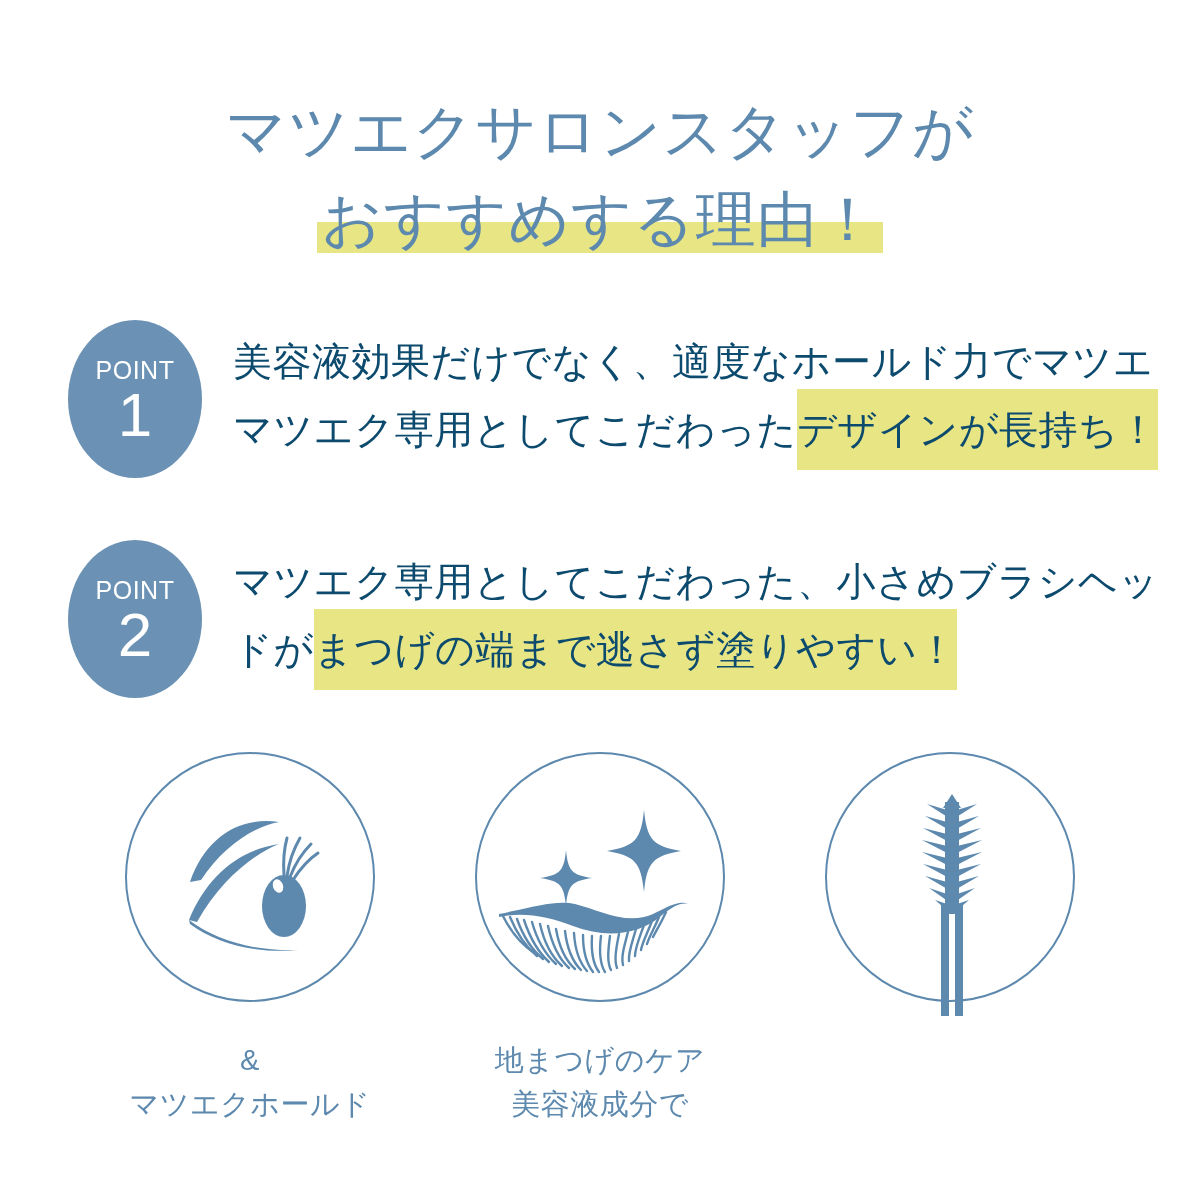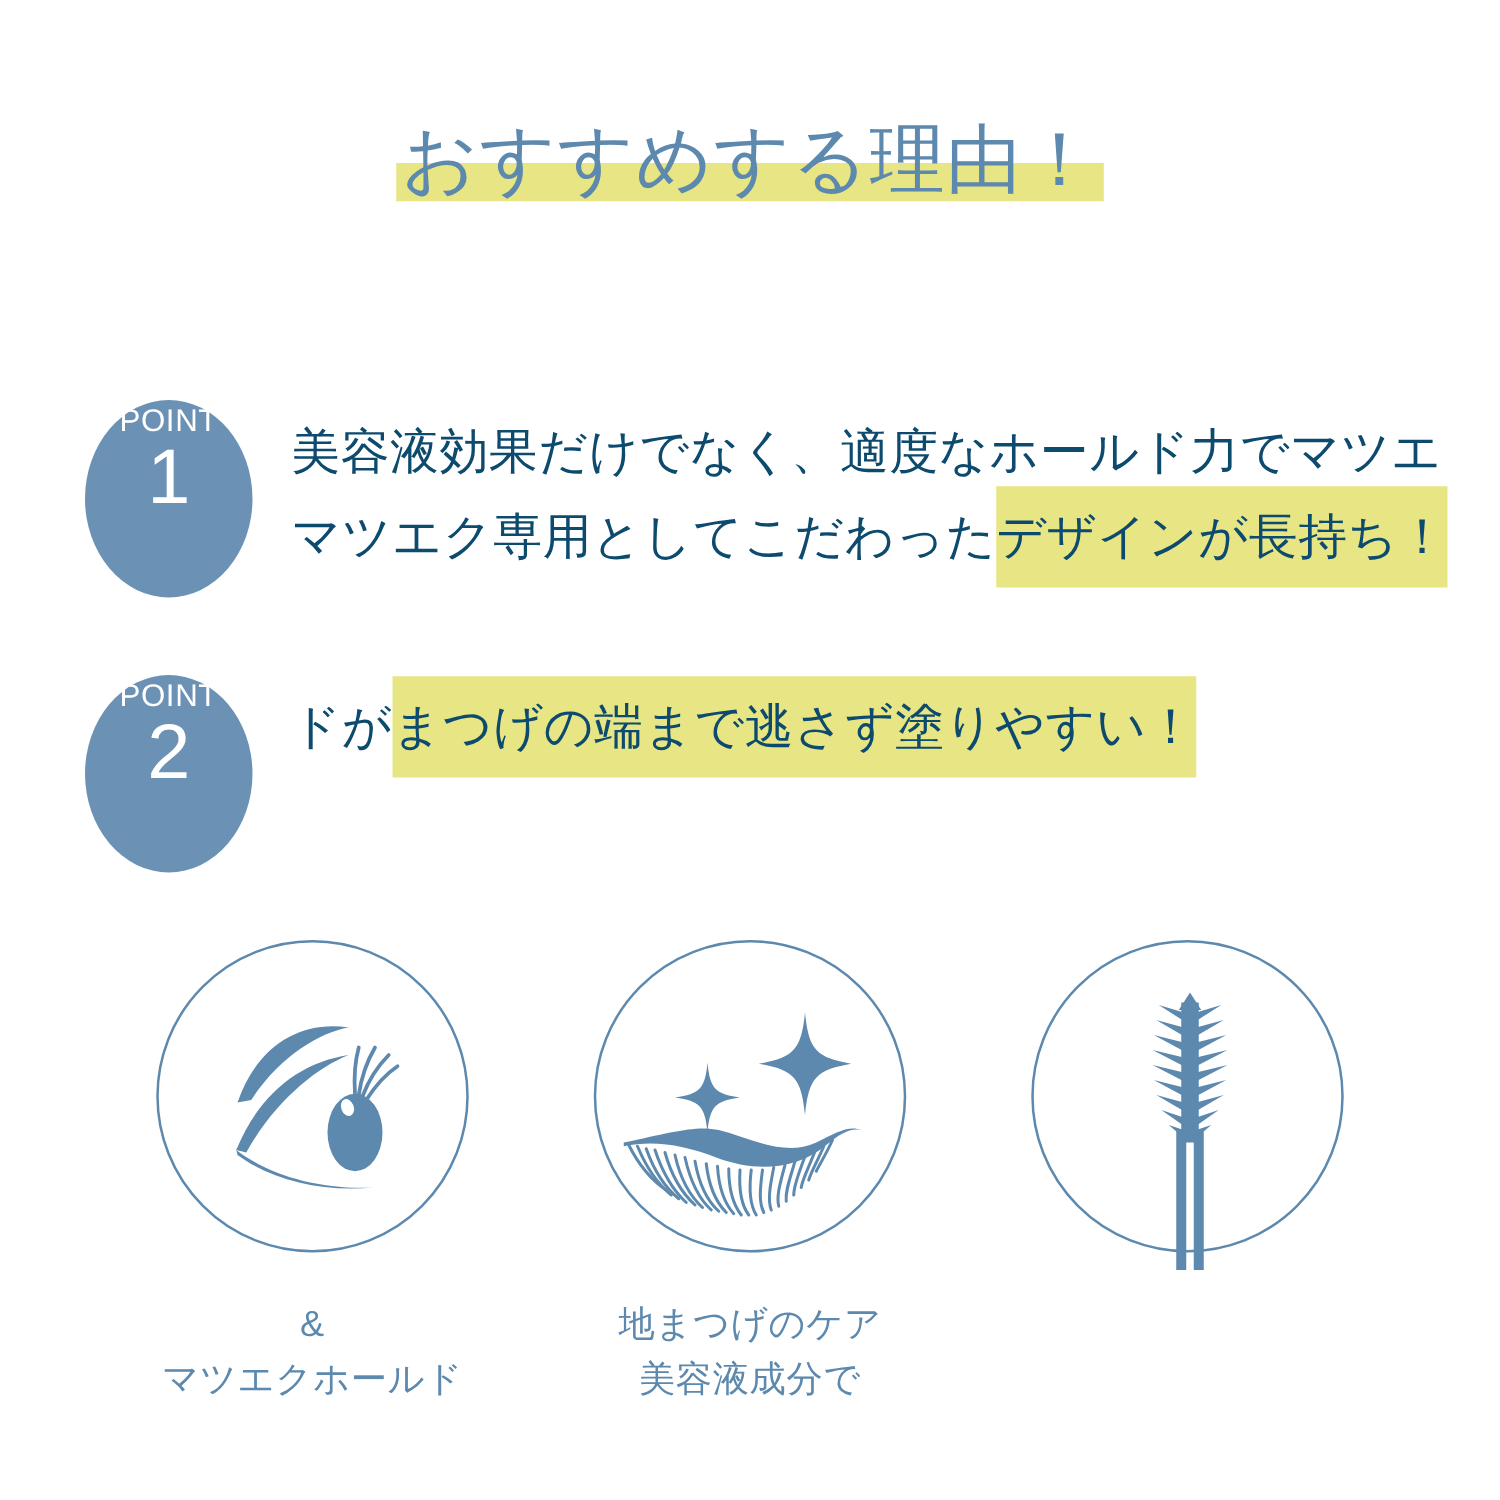--- a/index.html
+++ b/index.html
@@ -56,20 +56,21 @@
     left: 68px;
     top: 0;
     width: 134px;
     height: 158px;
     border-radius: 50%;
     background: #6b92b4;
     color: #ffffff;
     display: flex;
     flex-direction: column;
     align-items: center;
+    justify-content: center;
     box-sizing: border-box;
     padding-top: 4px;
   }
   .point-badge .badge-word {
     font-size: 25px;
     letter-spacing: 0.5px;
     line-height: 26px;
     font-weight: 400;
   }
   .point-badge .badge-num {
@@ -142,40 +143,42 @@
     line-height: 44px;
     letter-spacing: 0.5px;
     white-space: nowrap;
   }
   .feature-caption span { display: block; }
 </style>
 </head>
 <body>
 
 <div class="title-block">
+  <span class="title-line">マツエクサロンスタッフが</span>
   <span class="title-line title-line-2"><span class="hl-title">おすすめする理由！</span></span>
 </div>
 
 <div class="point-row" id="point-row-1">
   <div class="point-badge">
     <span class="badge-word">POINT</span>
     <span class="badge-num">1</span>
   </div>
   <div class="point-text">
     <span class="tline">美容液効果だけでなく、適度なホールド力でマツエ</span>
     <span class="tline"><span>マツエク専用としてこだわった</span><span class="hl-body">デザインが長持ち！</span></span>
   </div>
 </div>
 
 <div class="point-row" id="point-row-2">
   <div class="point-badge">
     <span class="badge-word">POINT</span>
     <span class="badge-num">2</span>
   </div>
   <div class="point-text">
+    <span class="tline">マツエク専用としてこだわった、小さめブラシヘッ</span>
     <span class="tline"><span>ドが</span><span class="hl-body">まつげの端まで逃さず塗りやすい！</span></span>
   </div>
 </div>
 
 <div class="features">
 
   <div class="feature">
     <div class="feature-circle">
       <svg viewBox="0 0 250 250">
 

